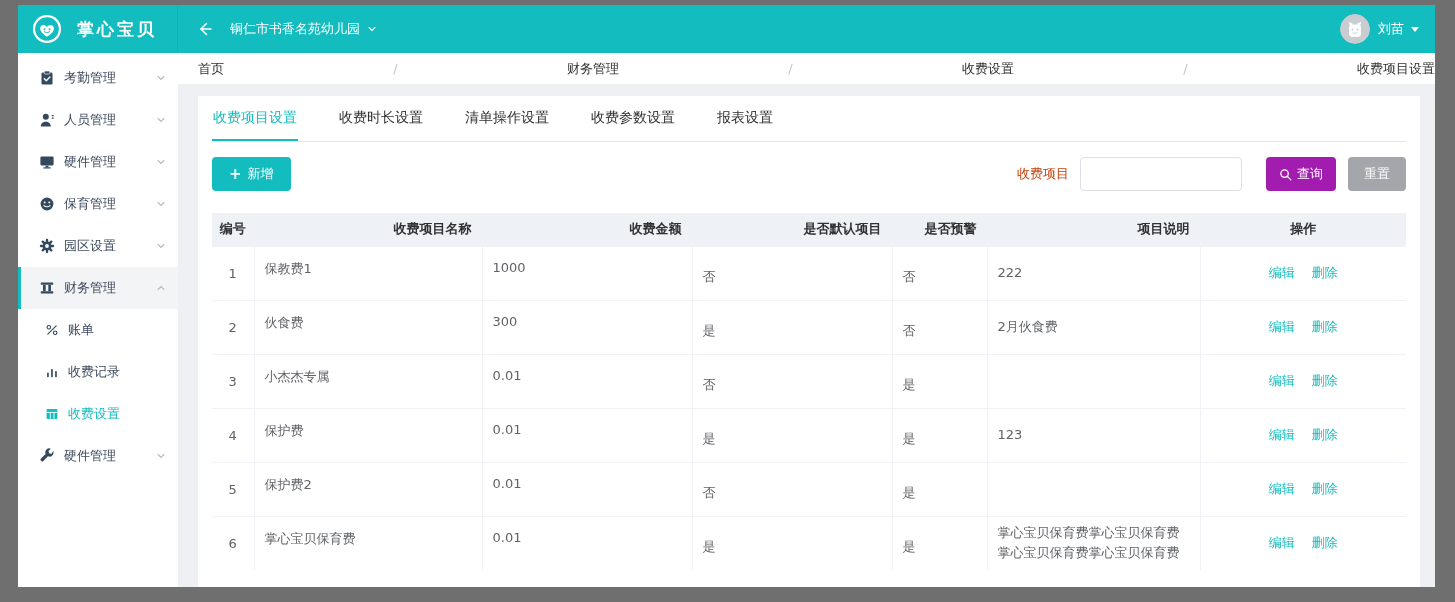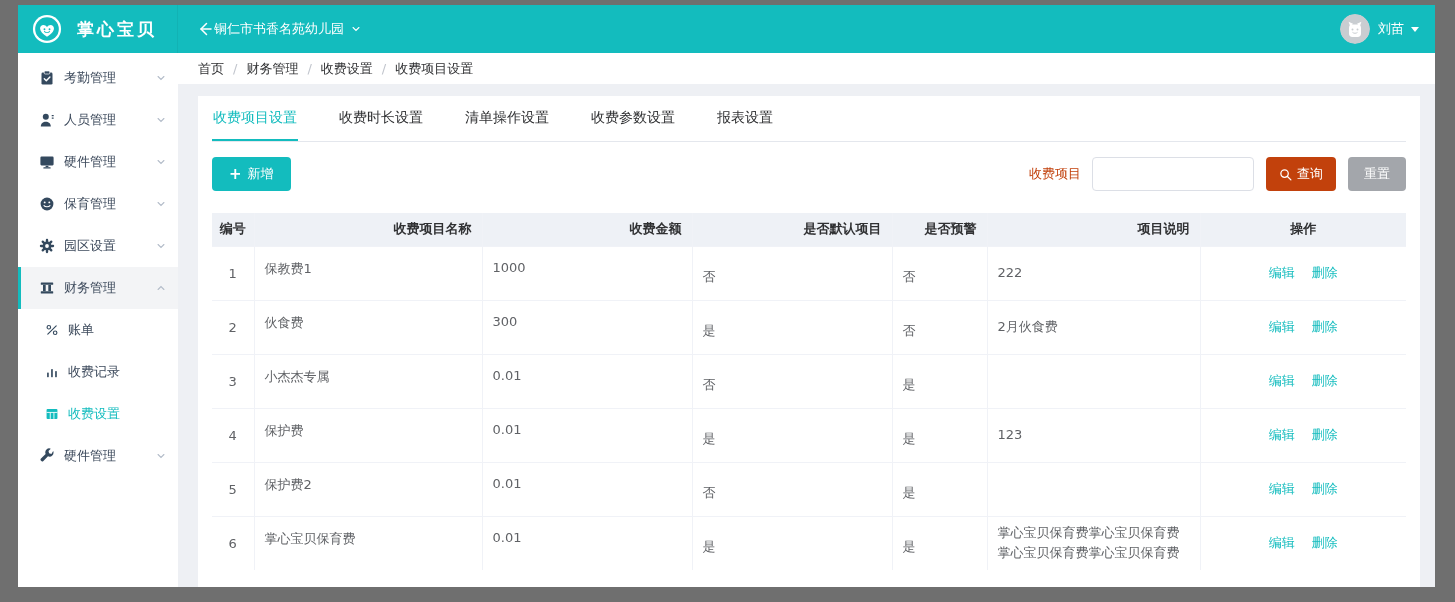--- a/index.html
+++ b/index.html
@@ -9,21 +9,21 @@
          display:flex; flex-direction:column; background:#eef0f4; overflow:hidden; }
 
   
   .topbar { height:48px; background:#13bcbe; display:flex; align-items:center; flex:0 0 48px; }
   .logo-block { width:160px; height:100%; display:flex; align-items:center; padding-left:14px;
                 border-right:1px solid rgba(0,0,0,0.05); }
   .logo-circle { width:30px; height:30px; flex:0 0 30px; }
   .brand-name { color:#fff; font-size:17px; font-weight:bold; letter-spacing:3px; margin-left:15px; white-space:nowrap; }
   .topbar-main { flex:1; display:flex; align-items:center; height:100%; padding:0 16px 0 18px; }
   .back-arrow { width:18px; height:18px; cursor:pointer; }
-  .school-name { color:#fff; font-size:13px; display:flex; align-items:center; cursor:pointer; }
+  .school-name { color:#fff; font-size:13px; margin-left:16px; display:flex; align-items:center; cursor:pointer; }
   .school-name svg { margin-left:7px; }
   .topbar-spacer { flex:1; }
   .user-area { display:flex; align-items:center; cursor:pointer; }
   .avatar { width:30px; height:30px; border-radius:50%; overflow:hidden; }
   .user-name { color:#fff; font-size:13px; margin-left:8px; }
   .user-caret { width:0; height:0; border-left:4.5px solid transparent; border-right:4.5px solid transparent;
                 border-top:5px solid #fff; margin-left:7px; }
 
   
   .body-row { flex:1; display:flex; min-height:0; }
@@ -34,41 +34,41 @@
   .side-item .s-label { flex:1; white-space:nowrap; }
   .side-item.parent-active { border-left-color:#13bcbe; background:#f3f4f6; }
   .side-sub { padding-left:24px; }
   .side-sub .s-icon { width:14px; height:14px; flex:0 0 14px; }
   .side-sub.sub-active { color:#13bcbe; }
   .chev { flex:0 0 10px; }
 
   
   .main { flex:1; display:flex; flex-direction:column; min-width:0; background:#eef0f4; }
   .breadcrumb-bar { height:38px; background:#fff; display:flex; align-items:center;
-                    padding-left:20px; font-size:13px; color:#303133; }
+                    padding-left:20px; font-size:13px; color:#303133;justify-content:space-between; }
   .crumb { cursor:pointer; }
   .crumb-sep { color:#c0c4cc; margin:0 9px; }
   .card { margin:12px 15px 0 20px; background:#fff; padding:0 14px; height:600px; }
 
   .tabs { display:flex; border-bottom:1px solid #e4e7ed; height:46px; }
   .tab { font-size:14px; color:#303133; margin-right:40px; display:flex; align-items:center;
          cursor:pointer; border-bottom:2px solid transparent; padding:0 1px; }
   .tab.active { color:#13bcbe; border-bottom-color:#13bcbe; }
 
   .toolbar { margin-top:15px; display:flex; align-items:center; height:34px; }
   .btn-add { background:#13bcbe; color:#fff; border:none; border-radius:4px; height:34px;
              padding:0 17px; font-size:13px; cursor:pointer; display:flex; align-items:center;
              font-family:inherit; }
   .btn-add .plus { font-size:15px; margin-right:6px; font-weight:bold; }
   .toolbar-right { margin-left:auto; display:flex; align-items:center; }
   .search-label { font-size:13px; color:#c2410c; margin-right:11px; }
   .search-input { width:162px; height:34px; border:1px solid #dcdfe6; border-radius:4px;
                   padding:0 10px; font-size:13px; color:#606266; outline:none; font-family:inherit; }
-  .btn-query { background:#c2410c; color:#fff; border:none; border-radius:4px; height:34px;
-               padding:0 13px; margin-left:12px; font-size:13px; cursor:pointer;
+  .btn-query { background:#a21caf; color:#fff; border:none; border-radius:4px; height:34px;
+               padding:0 13px; margin-left:24px; font-size:13px; cursor:pointer;
                display:flex; align-items:center; font-family:inherit; }
   .btn-query svg { margin-right:5px; }
   .btn-reset { background:#a3a6ab; color:#fff; border:none; border-radius:4px; height:34px;
                padding:0 16px; margin-left:12px; font-size:13px; cursor:pointer; font-family:inherit; }
 
   table.fee-table { width:100%; margin-top:22px; border-collapse:collapse; border-style:hidden; table-layout:fixed; }
   .fee-table th, .fee-table td { border:1px solid #f0f2f7; }
   .fee-table thead th { background:#eef1f6; height:33px; font-size:13px; font-weight:bold;
                         color:#303133; text-align:right; padding:0 10px; }
   .fee-table th.c-no, .fee-table td.c-no { width:42px; text-align:center; padding:0 2px; }

